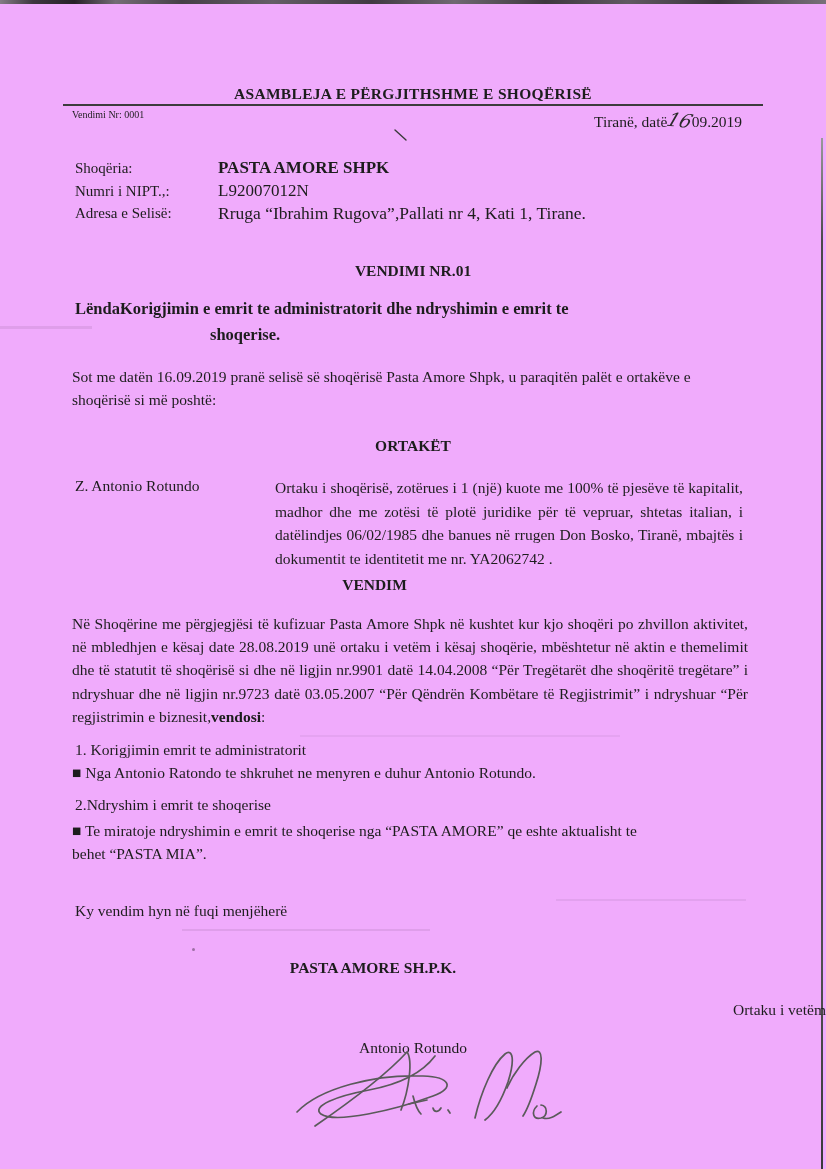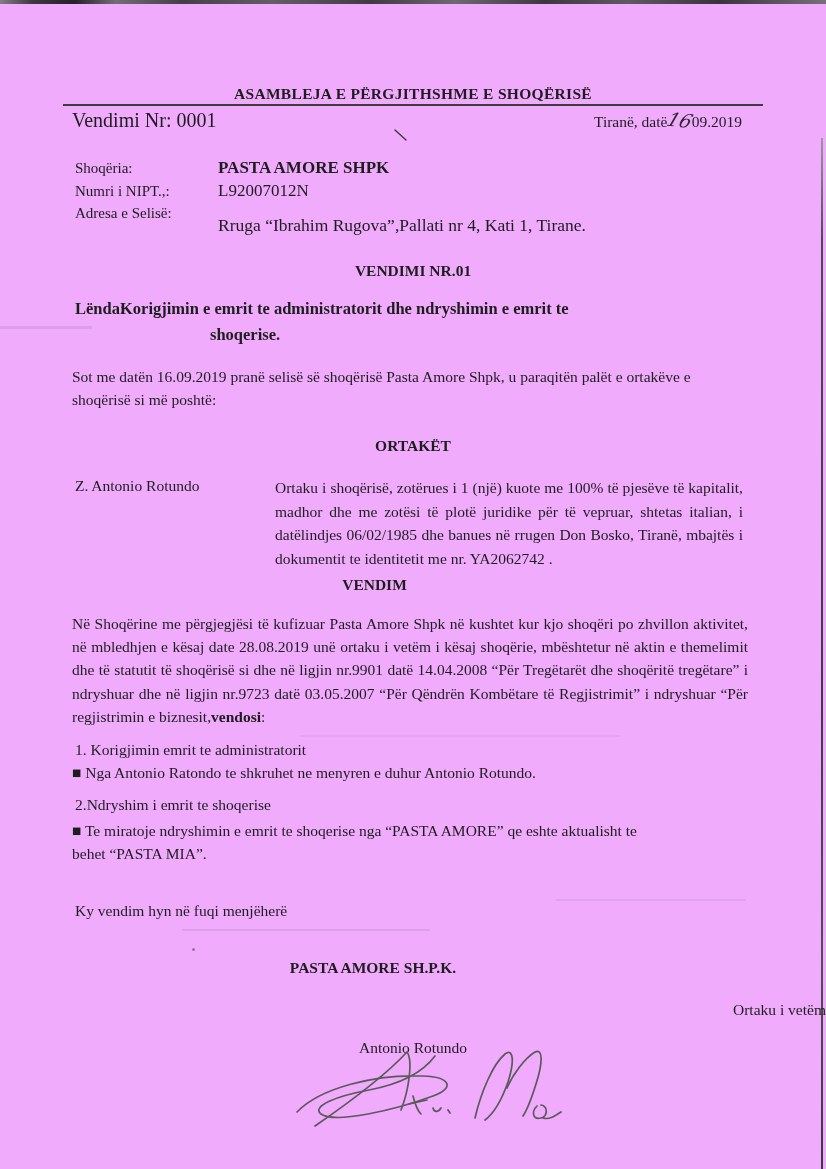--- a/index.html
+++ b/index.html
@@ -26,21 +26,21 @@
   }
   .smudge { position: absolute; background: rgba(0,0,0,0.07); }
   .header-title {
     position: absolute; top: 85px; left: 0; width: 826px;
     text-align: center; font-weight: bold; font-size: 15.5px; letter-spacing: 0.3px;
   }
   .header-rule {
     position: absolute; top: 104px; left: 63px; width: 700px; height: 2px;
     background: #3c3c3c;
   }
-  .decision-no { position: absolute; top: 109px; left: 72px; font-size: 20px; }
+  .decision-no { position: absolute; top: 109px; left: 72px; font-size: 10px; }
   .city-date { position: absolute; top: 109px; left: 0; width: 742px; text-align: right; font-size: 15.5px; }
   .handwritten-date {
     display: inline-block; font-style: italic; font-size: 19px;
     transform: rotate(6deg) skewX(-14deg); font-family: "DejaVu Serif", serif;
     margin: 0 -1px 0 1px; color: #2b2b2b;
   }
   .pen-mark {
     position: absolute; top: 128px; left: 393px; width: 16px; height: 14px;
   }
   .info-row { position: absolute; left: 0; width: 826px; }
@@ -99,21 +99,21 @@
   <div class="info-row" style="top:158px;">
     <span class="info-label">Shoqëria:</span>
     <span class="info-value bold">PASTA AMORE SHPK</span>
   </div>
   <div class="info-row" style="top:181px;">
     <span class="info-label">Numri i NIPT.,:</span>
     <span class="info-value">L92007012N</span>
   </div>
   <div class="info-row" style="top:203px;">
     <span class="info-label">Adresa e Selisë:</span>
-    <span class="info-value" style="font-size:17.5px;margin-top:12px;">Rruga “Ibrahim Rugova”,Pallati nr 4, Kati 1, Tirane.</span>
+    <span class="info-value" style="font-size:17.5px;">Rruga “Ibrahim Rugova”,Pallati nr 4, Kati 1, Tirane.</span>
   </div>
 
   <div class="vendimi-title">VENDIMI NR.01</div>
 
   <div class="lenda">
     <span class="lenda-label">Lënda:</span>
     <span class="lenda-line1">Korigjimin e emrit te administratorit dhe ndryshimin e emrit te</span>
     <span class="lenda-line2">shoqerise.</span>
   </div>
 

